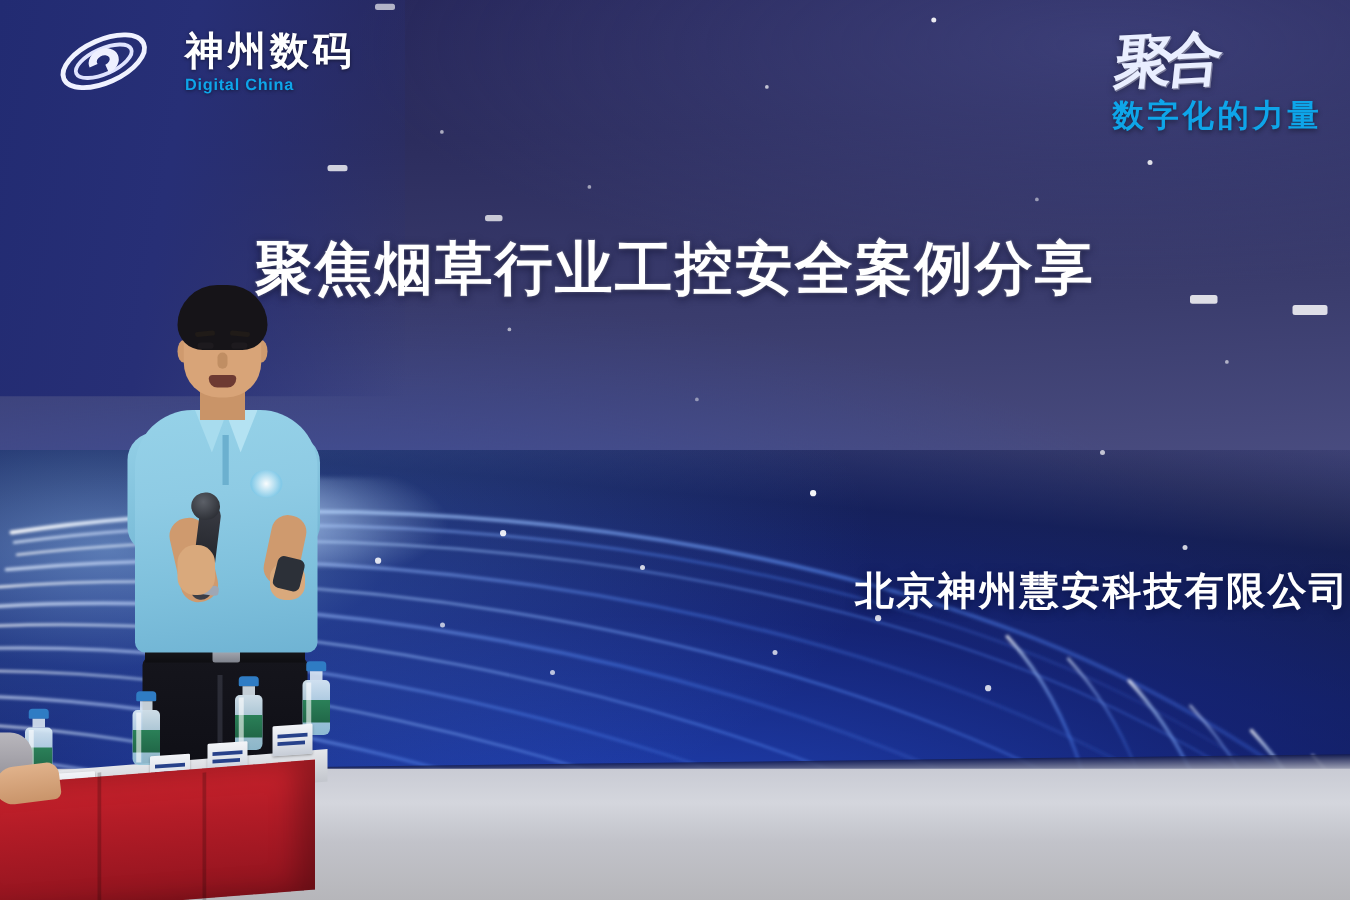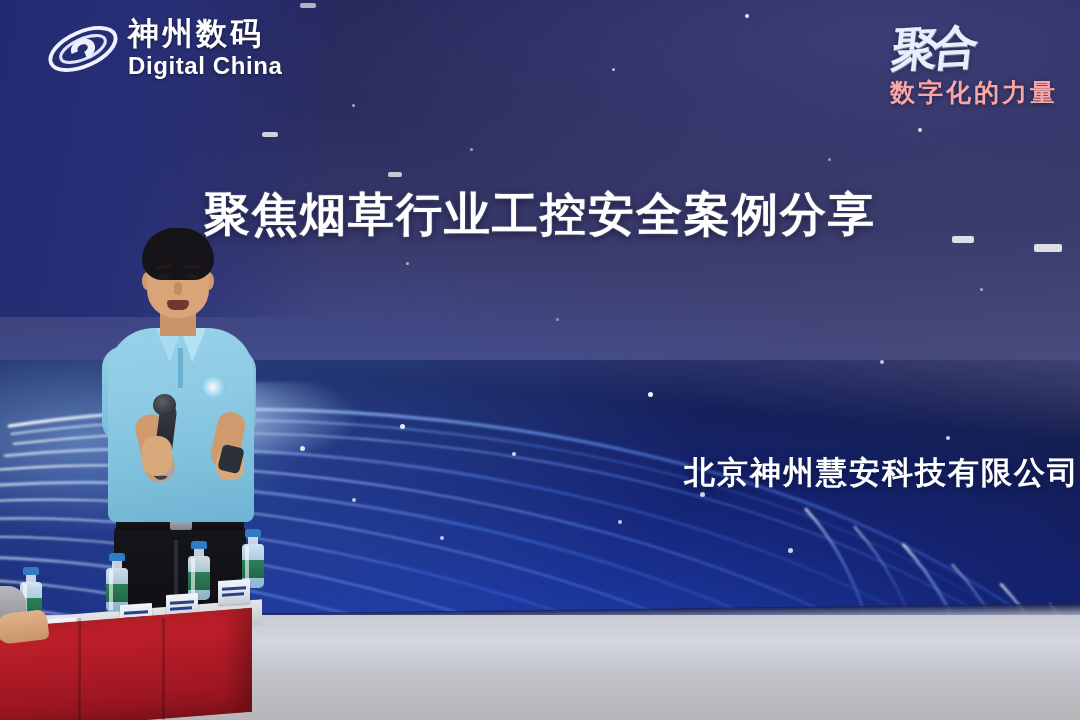--- a/index.html
+++ b/index.html
@@ -39,43 +39,43 @@
   
   .swirl{position:absolute;left:-6%;top:46%;width:118%;height:66%;overflow:hidden;}
   .swirl svg{width:100%;height:100%;display:block;}
   .burst{
     position:absolute;left:14%;top:53%;width:34%;height:10%;
     background:radial-gradient(60% 100% at 10% 50%, rgba(255,255,255,.95) 0%, rgba(190,220,255,.55) 28%, rgba(110,170,255,0) 78%);
     filter:blur(1.5px);
   }
 
   
-  .logo-dc{position:absolute;left:44px;top:18px;display:flex;align-items:flex-start;gap:6px;}
+  .logo-dc{position:absolute;left:44px;top:18px;display:flex;align-items:center;gap:26px;}
   .logo-dc .mark{width:78px;height:62px;}
   .logo-dc .words{line-height:1;}
   .logo-dc .cn{
     font-size:31px;font-weight:700;color:#fff;letter-spacing:3px;
     text-shadow:0 1px 3px rgba(0,0,0,.5);
   }
   .logo-dc .en{
-    font-size:24px;font-weight:700;color:#ffffff;letter-spacing:.6px;margin-top:5px;
+    font-size:13px;font-weight:700;color:#0ea5e9;letter-spacing:.6px;margin-top:5px;
     text-shadow:0 1px 3px rgba(0,0,0,.5);
   }
 
   .logo-ju{position:absolute;right:22px;top:18px;text-align:right;}
   .logo-ju .ju-cal{
     font-family:"Liberation Serif","DejaVu Serif",serif;
     font-size:46px;font-weight:700;color:#e9eeff;letter-spacing:-6px;
     transform:skewX(-9deg) rotate(-3deg);
     display:inline-block;
     text-shadow:1px 1px 0 rgba(255,255,255,.35),0 2px 6px rgba(0,0,0,.35);
     margin-right:86px;
   }
   .logo-ju .ju-sub{
-    font-size:25px;font-weight:700;color:#fca5a5;letter-spacing:3px;margin-top:-4px;
+    font-size:25px;font-weight:700;color:#0ea5e9;letter-spacing:3px;margin-top:-4px;
     text-shadow:0 1px 4px rgba(0,0,0,.45);
   }
 
   .title-main{
     position:absolute;left:0;right:0;top:184px;text-align:center;
     font-size:46px;font-weight:700;color:#ffffff;letter-spacing:2px;
     text-shadow:0 2px 7px rgba(8,10,40,.7),0 0 2px rgba(255,255,255,.5);
   }
   .title-date{
     position:absolute;left:0;right:0;top:348px;text-align:center;

